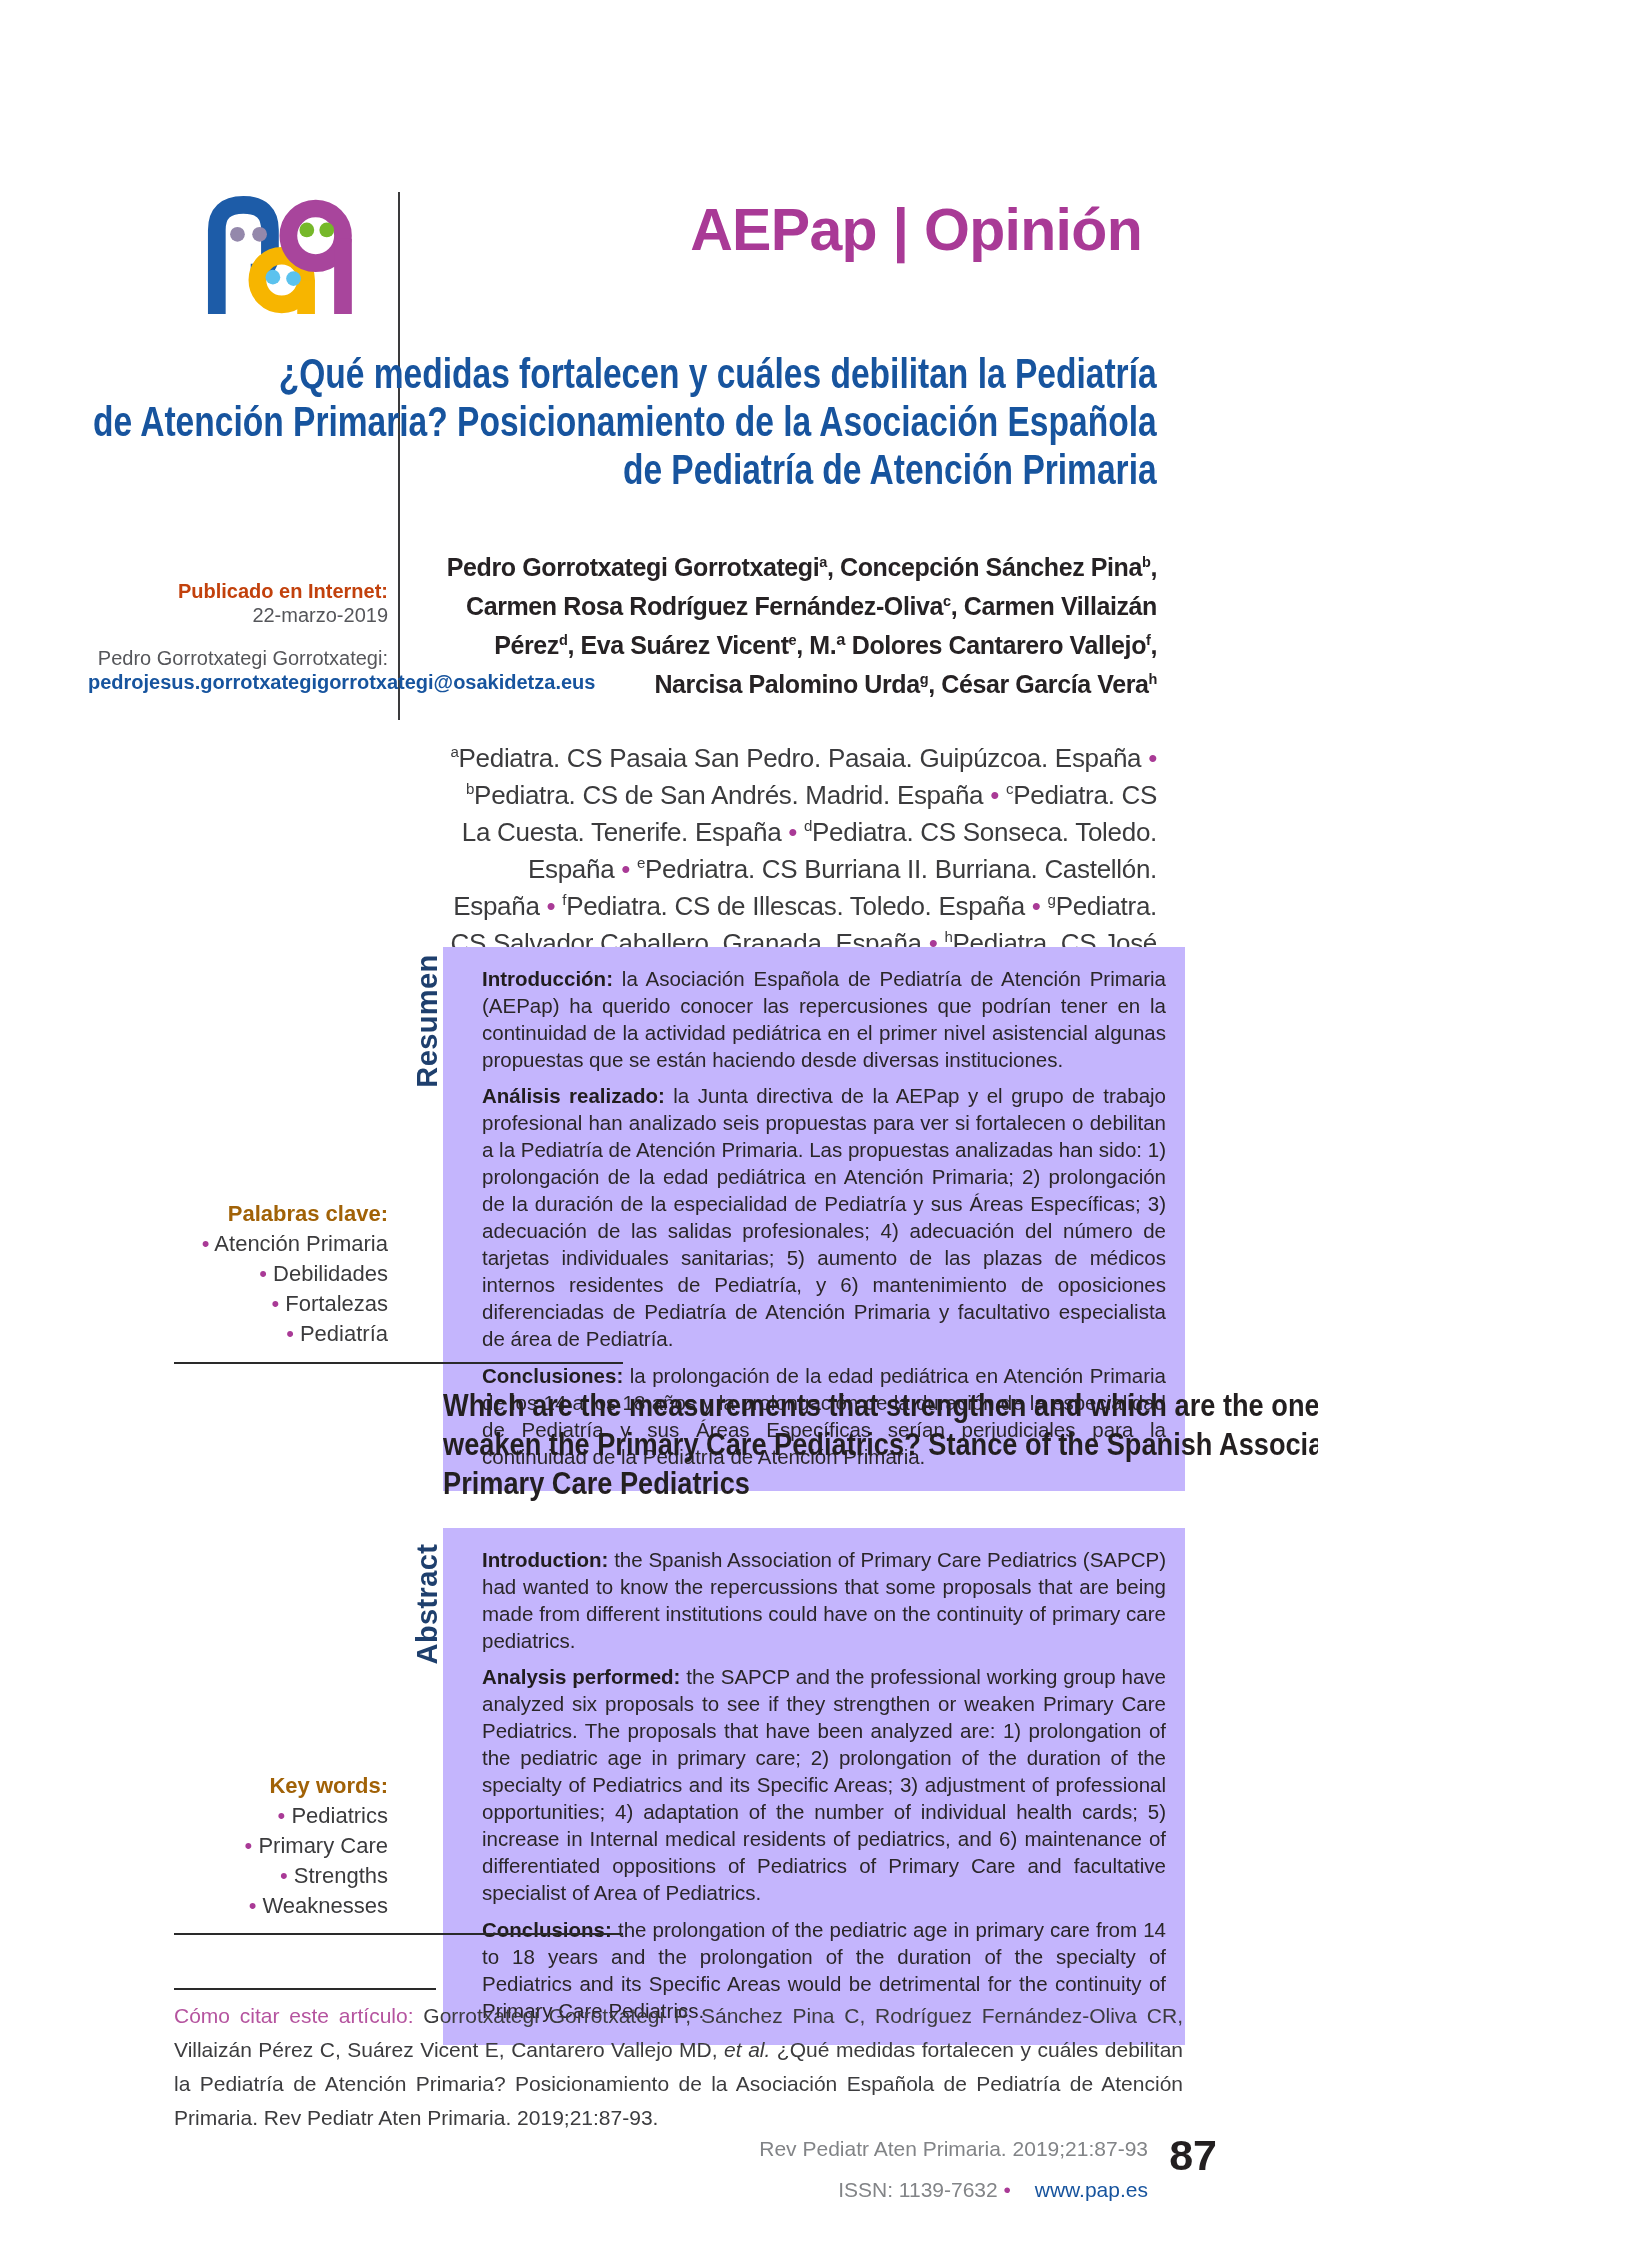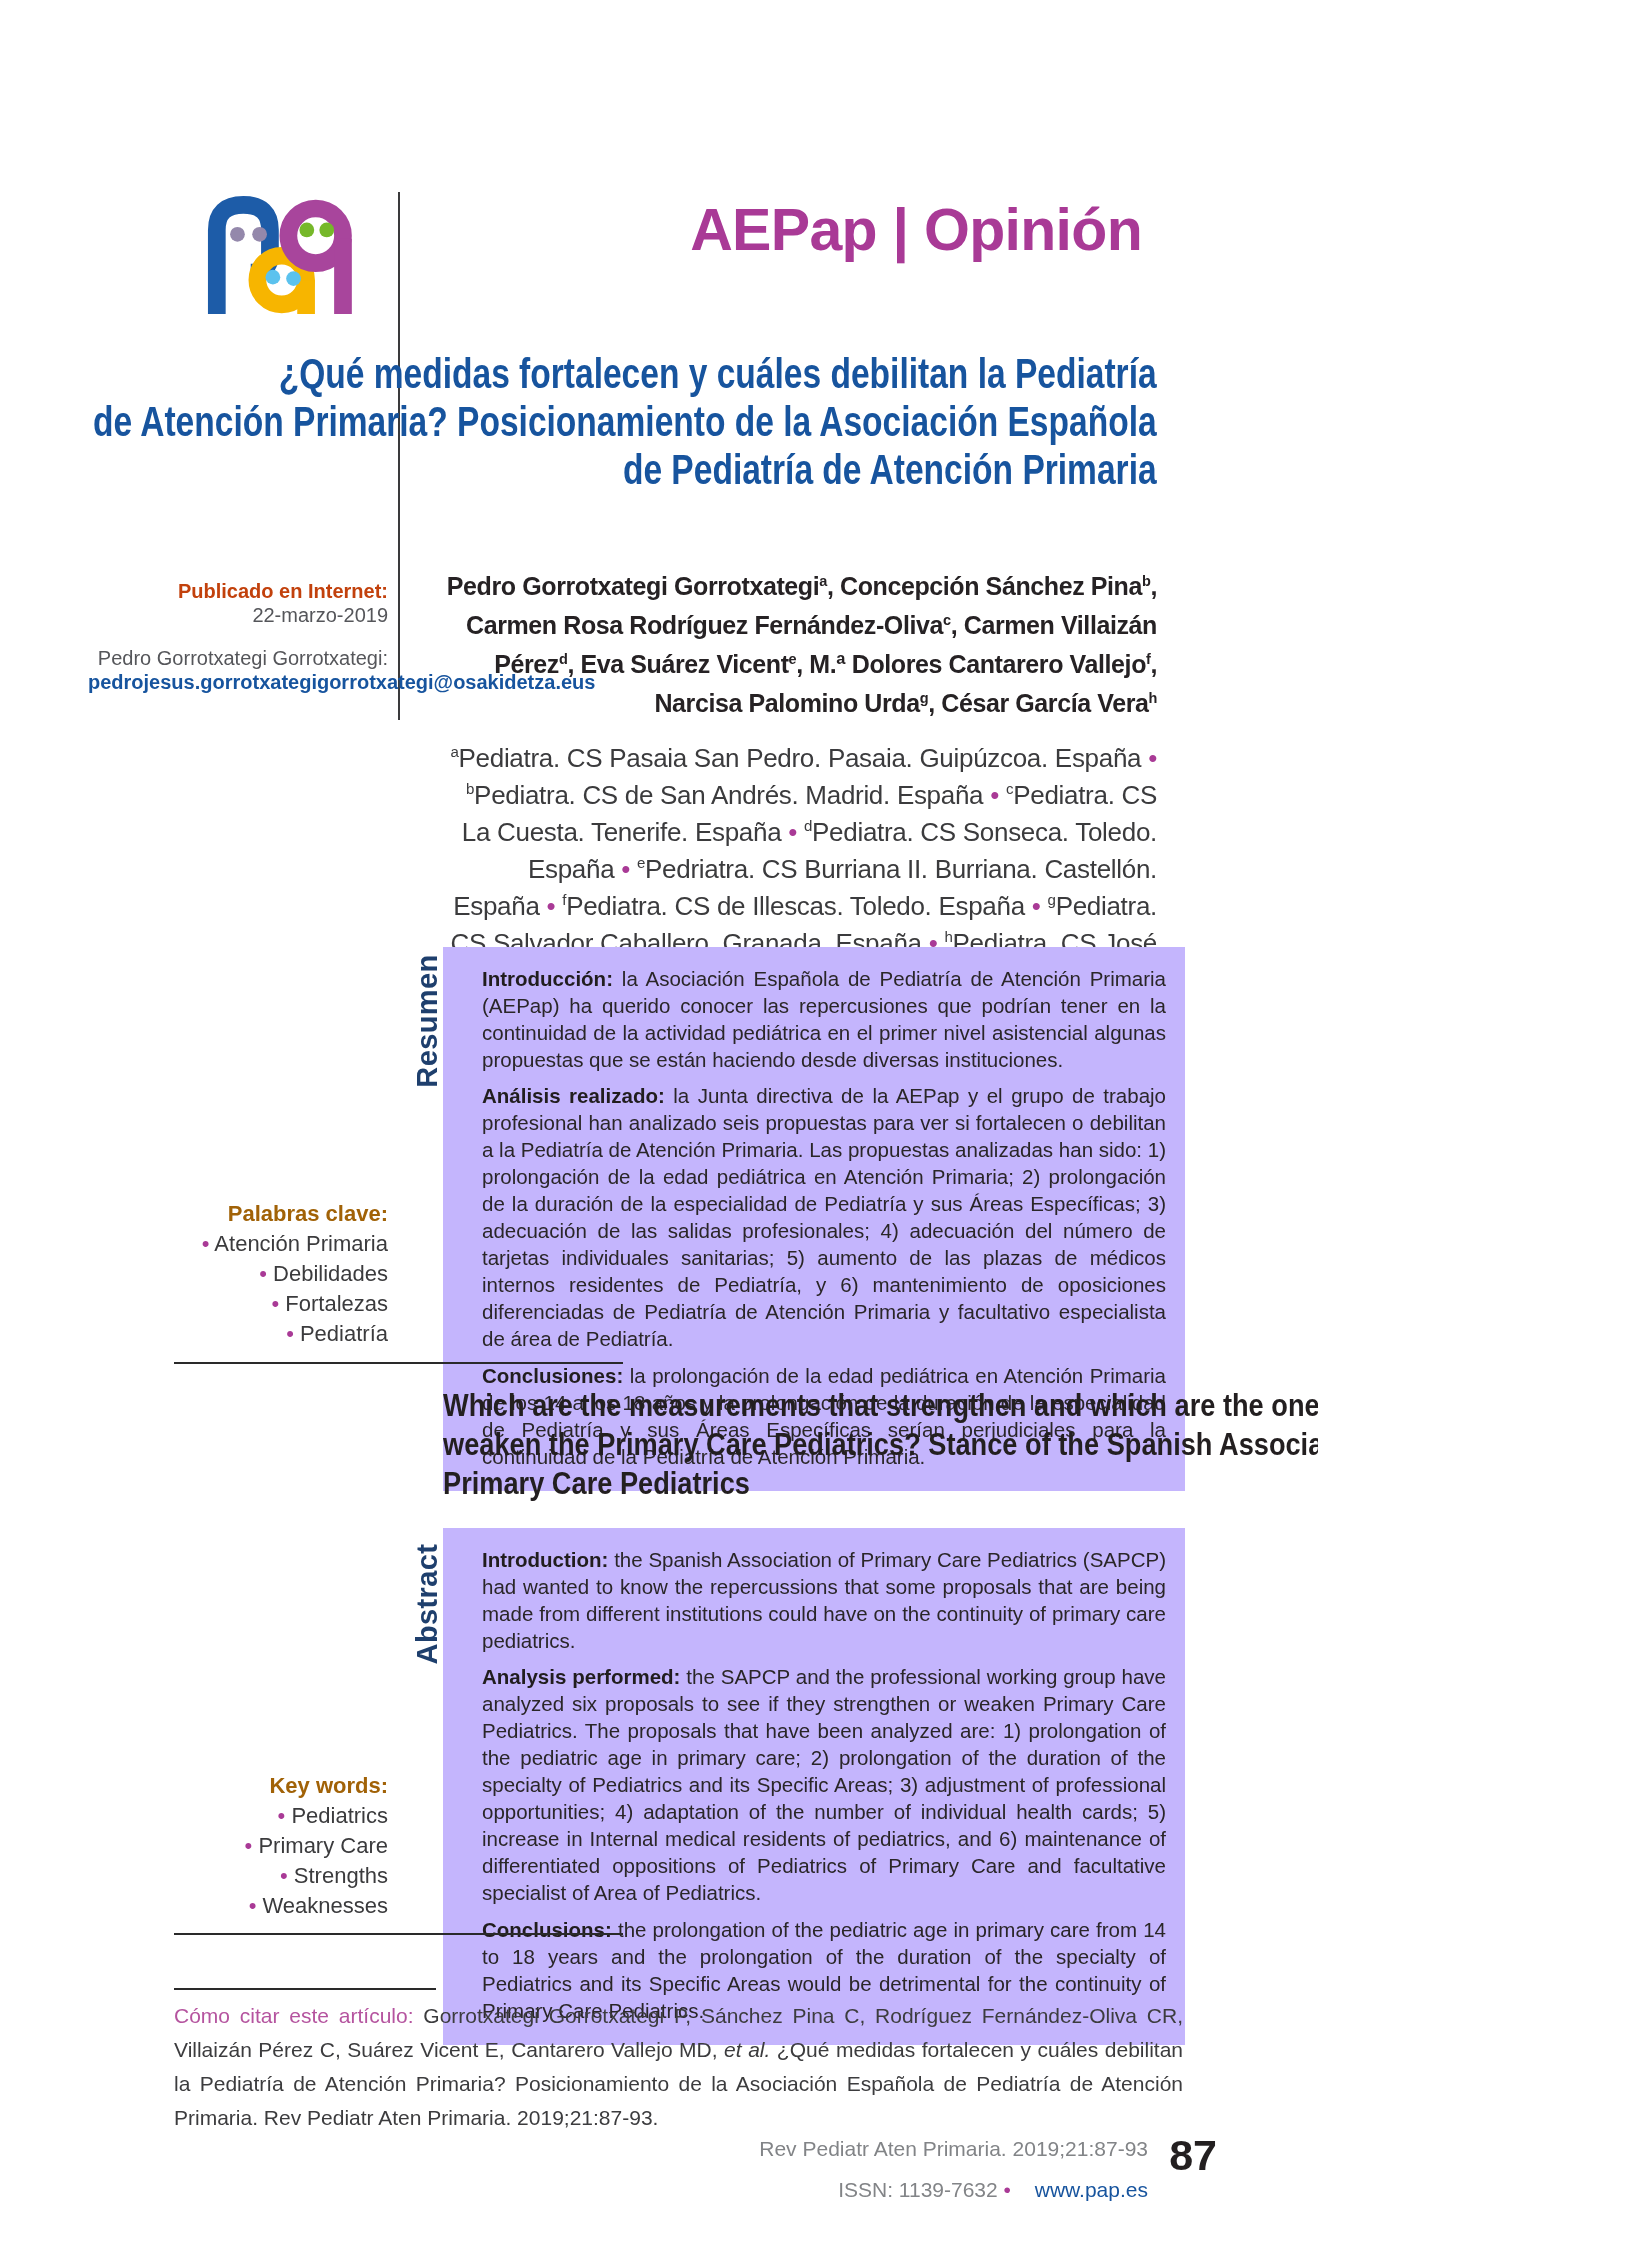--- a/index.html
+++ b/index.html
@@ -12,21 +12,21 @@
   .journal-title{position:absolute;right:176px;top:196px;font-size:59px;font-weight:bold;
                  color:#a93a96;letter-spacing:-0.7px;white-space:nowrap;}
 
   
   .title-es{position:absolute;right:161px;top:349px;text-align:right;color:#17549e;
             font-weight:bold;font-size:43px;line-height:48px;transform:scaleX(.78);
             transform-origin:right top;white-space:nowrap;}
 
   
   .authors{position:absolute;left:443px;right:161px;top:548px;text-align:right;
-           font-size:25px;line-height:39px;font-weight:bold;color:#262224;letter-spacing:-0.4px;margin-top:19px;}
+           font-size:25px;line-height:39px;font-weight:bold;color:#262224;letter-spacing:-0.4px;}
   .affils{position:absolute;left:443px;right:161px;top:740px;text-align:right;
           font-size:26px;line-height:37px;color:#3b3b3d;letter-spacing:-0.3px;}
   sup{font-size:58%;vertical-align:super;line-height:0;}
   .dot{color:#a93a96;}
 
   
   .pub{position:absolute;left:88px;width:300px;top:579px;text-align:right;
        font-size:20px;line-height:24px;color:#55565a;}
   .pub .blue{color:#c2410c;font-weight:bold;}
   .pub .gap{height:19px;}

